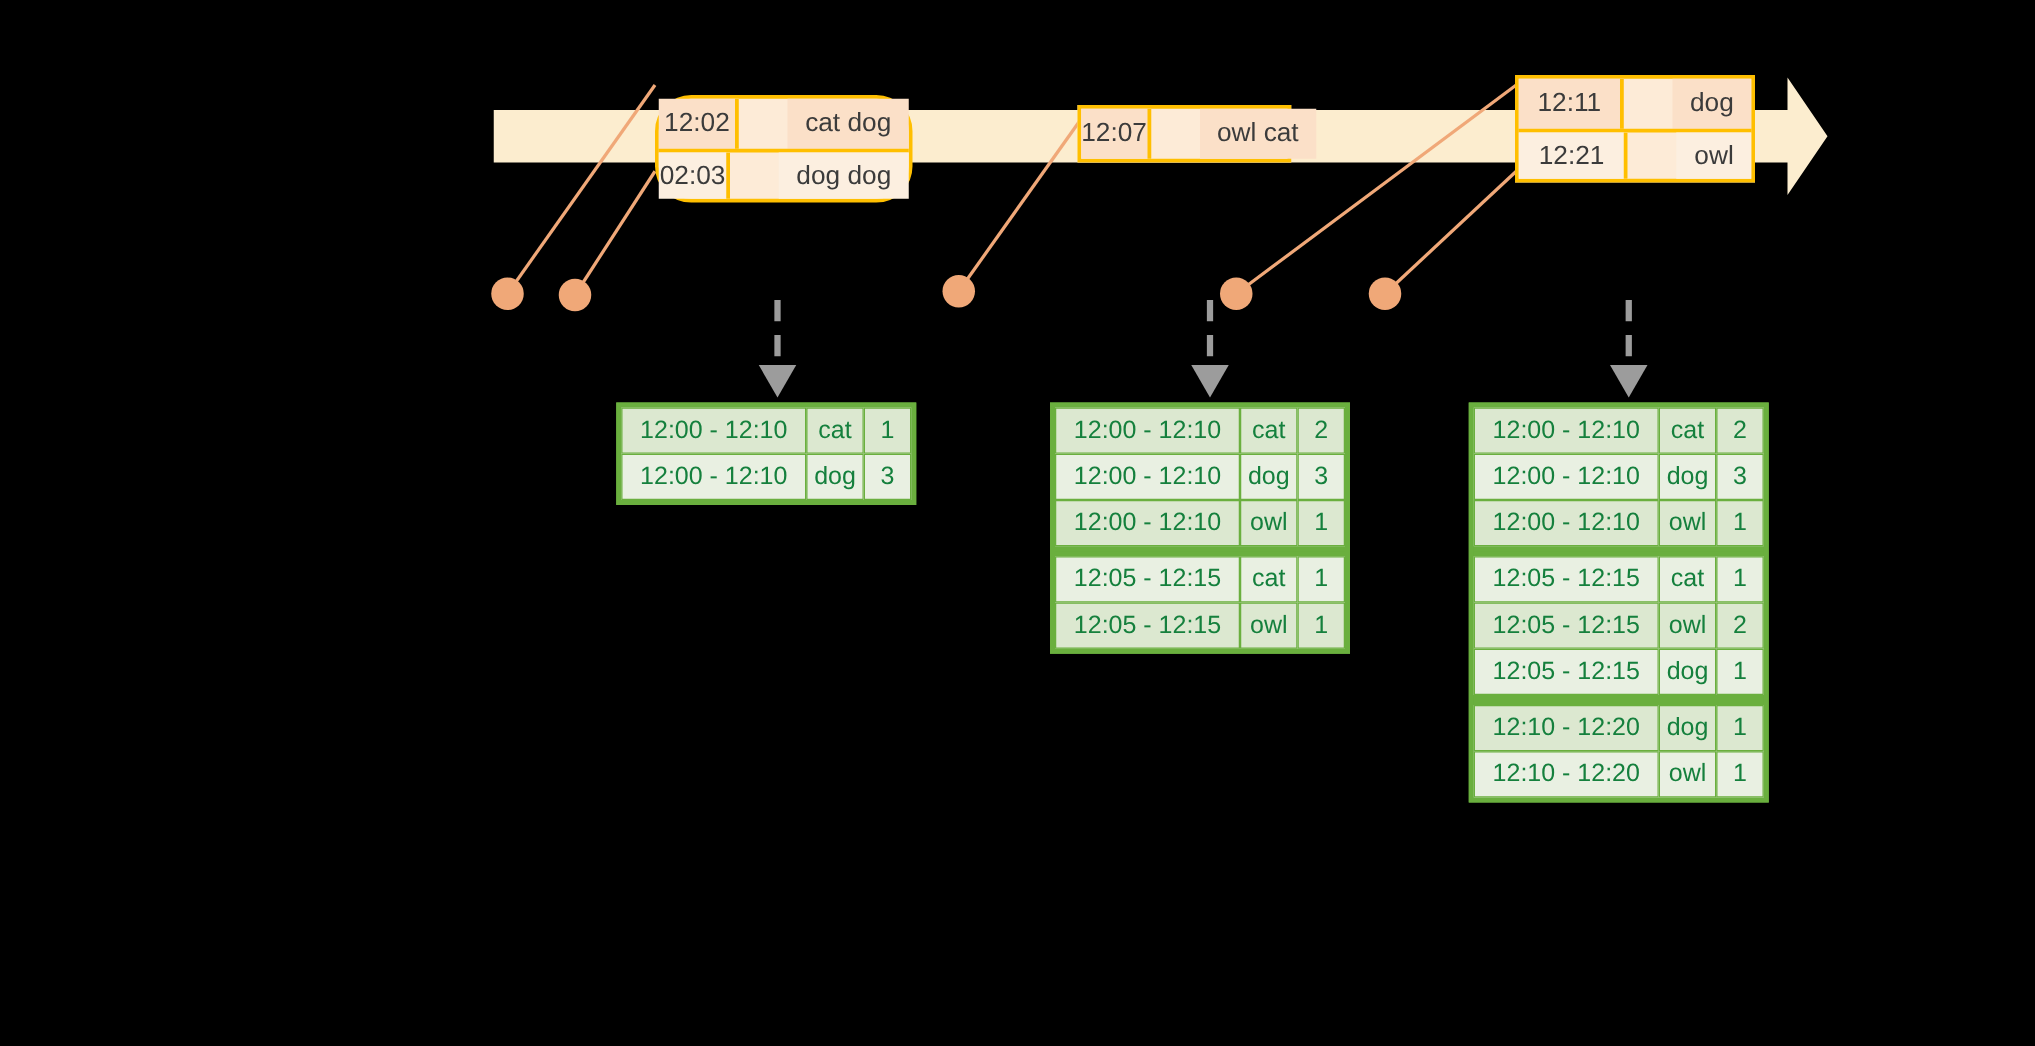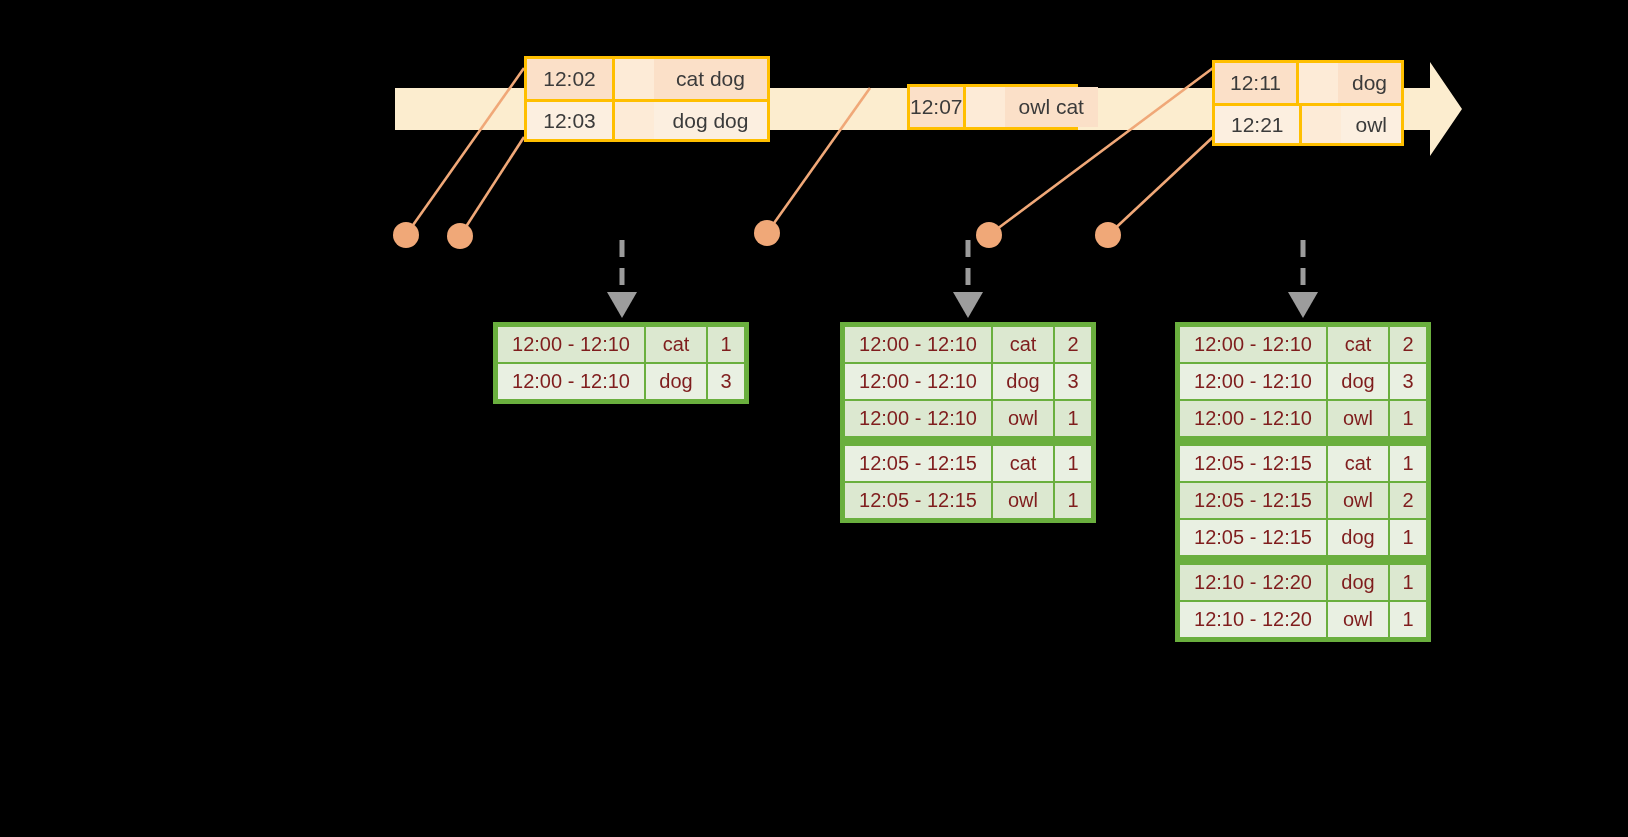--- a/index.html
+++ b/index.html
@@ -83,29 +83,29 @@
   .tbl-row {
     display: flex;
     flex-direction: row;
     height: 37px;
   }
   .tbl-cell {
     display: flex;
     align-items: center;
     justify-content: center;
     font-size: 20px;
-    color: #7f1d1d;
+    color: #15803d;
     box-sizing: border-box;
     background: #E9F0E2;
     border: 1px solid #6AAF3E;
     white-space: nowrap;
   }
   .tbl-row.shade .tbl-cell { background: #DCE8D0; }
   .tbl-cell.window { width: 148px; }
-  .tbl-cell.key    { width: 62px; }
+  .tbl-cell.key    { width: 46px; }
   .tbl-cell.count  { width: 38px; }
 
   
   .tbl-row.group-end { border-bottom: 4px solid #6AAF3E; height: 41px; }
   .tbl-row.group-end .tbl-cell { height: 37px; }
 </style>
 </head>
 <body>
 
 <div id="stage">
@@ -137,32 +137,32 @@
       <line x1="968" y1="240" x2="968" y2="297"></line>
       <line x1="1303" y1="240" x2="1303" y2="297"></line>
     </g>
     <g fill="#9C9C9C">
       <path d="M 607 292 L 637 292 L 622 318 Z"></path>
       <path d="M 953 292 L 983 292 L 968 318 Z"></path>
       <path d="M 1288 292 L 1318 292 L 1303 318 Z"></path>
     </g>
   </svg>
 
-  <div class="event-box" style="left:524px; top:56px; width:246px;">
+  <div class="event-box" style="left:524px; top:76px; width:206px;border-radius:29px;">
     <div class="event-row">
       <div class="event-cell time">12:02</div>
       <div class="event-cell words">cat dog</div>
     </div>
     <div class="event-row alt">
-      <div class="event-cell time">12:03</div>
+      <div class="event-cell time">02:03</div>
       <div class="event-cell words">dog dog</div>
     </div>
   </div>
 
-  <div class="event-box" style="left:907px; top:84px; width:171px;">
+  <div class="event-box" style="left:862px; top:84px; width:171px;">
     <div class="event-row">
       <div class="event-cell time">12:07</div>
       <div class="event-cell words">owl cat</div>
     </div>
   </div>
 
   <div class="event-box" style="left:1212px; top:60px; width:192px;">
     <div class="event-row">
       <div class="event-cell time">12:11</div>
       <div class="event-cell words">dog</div>

